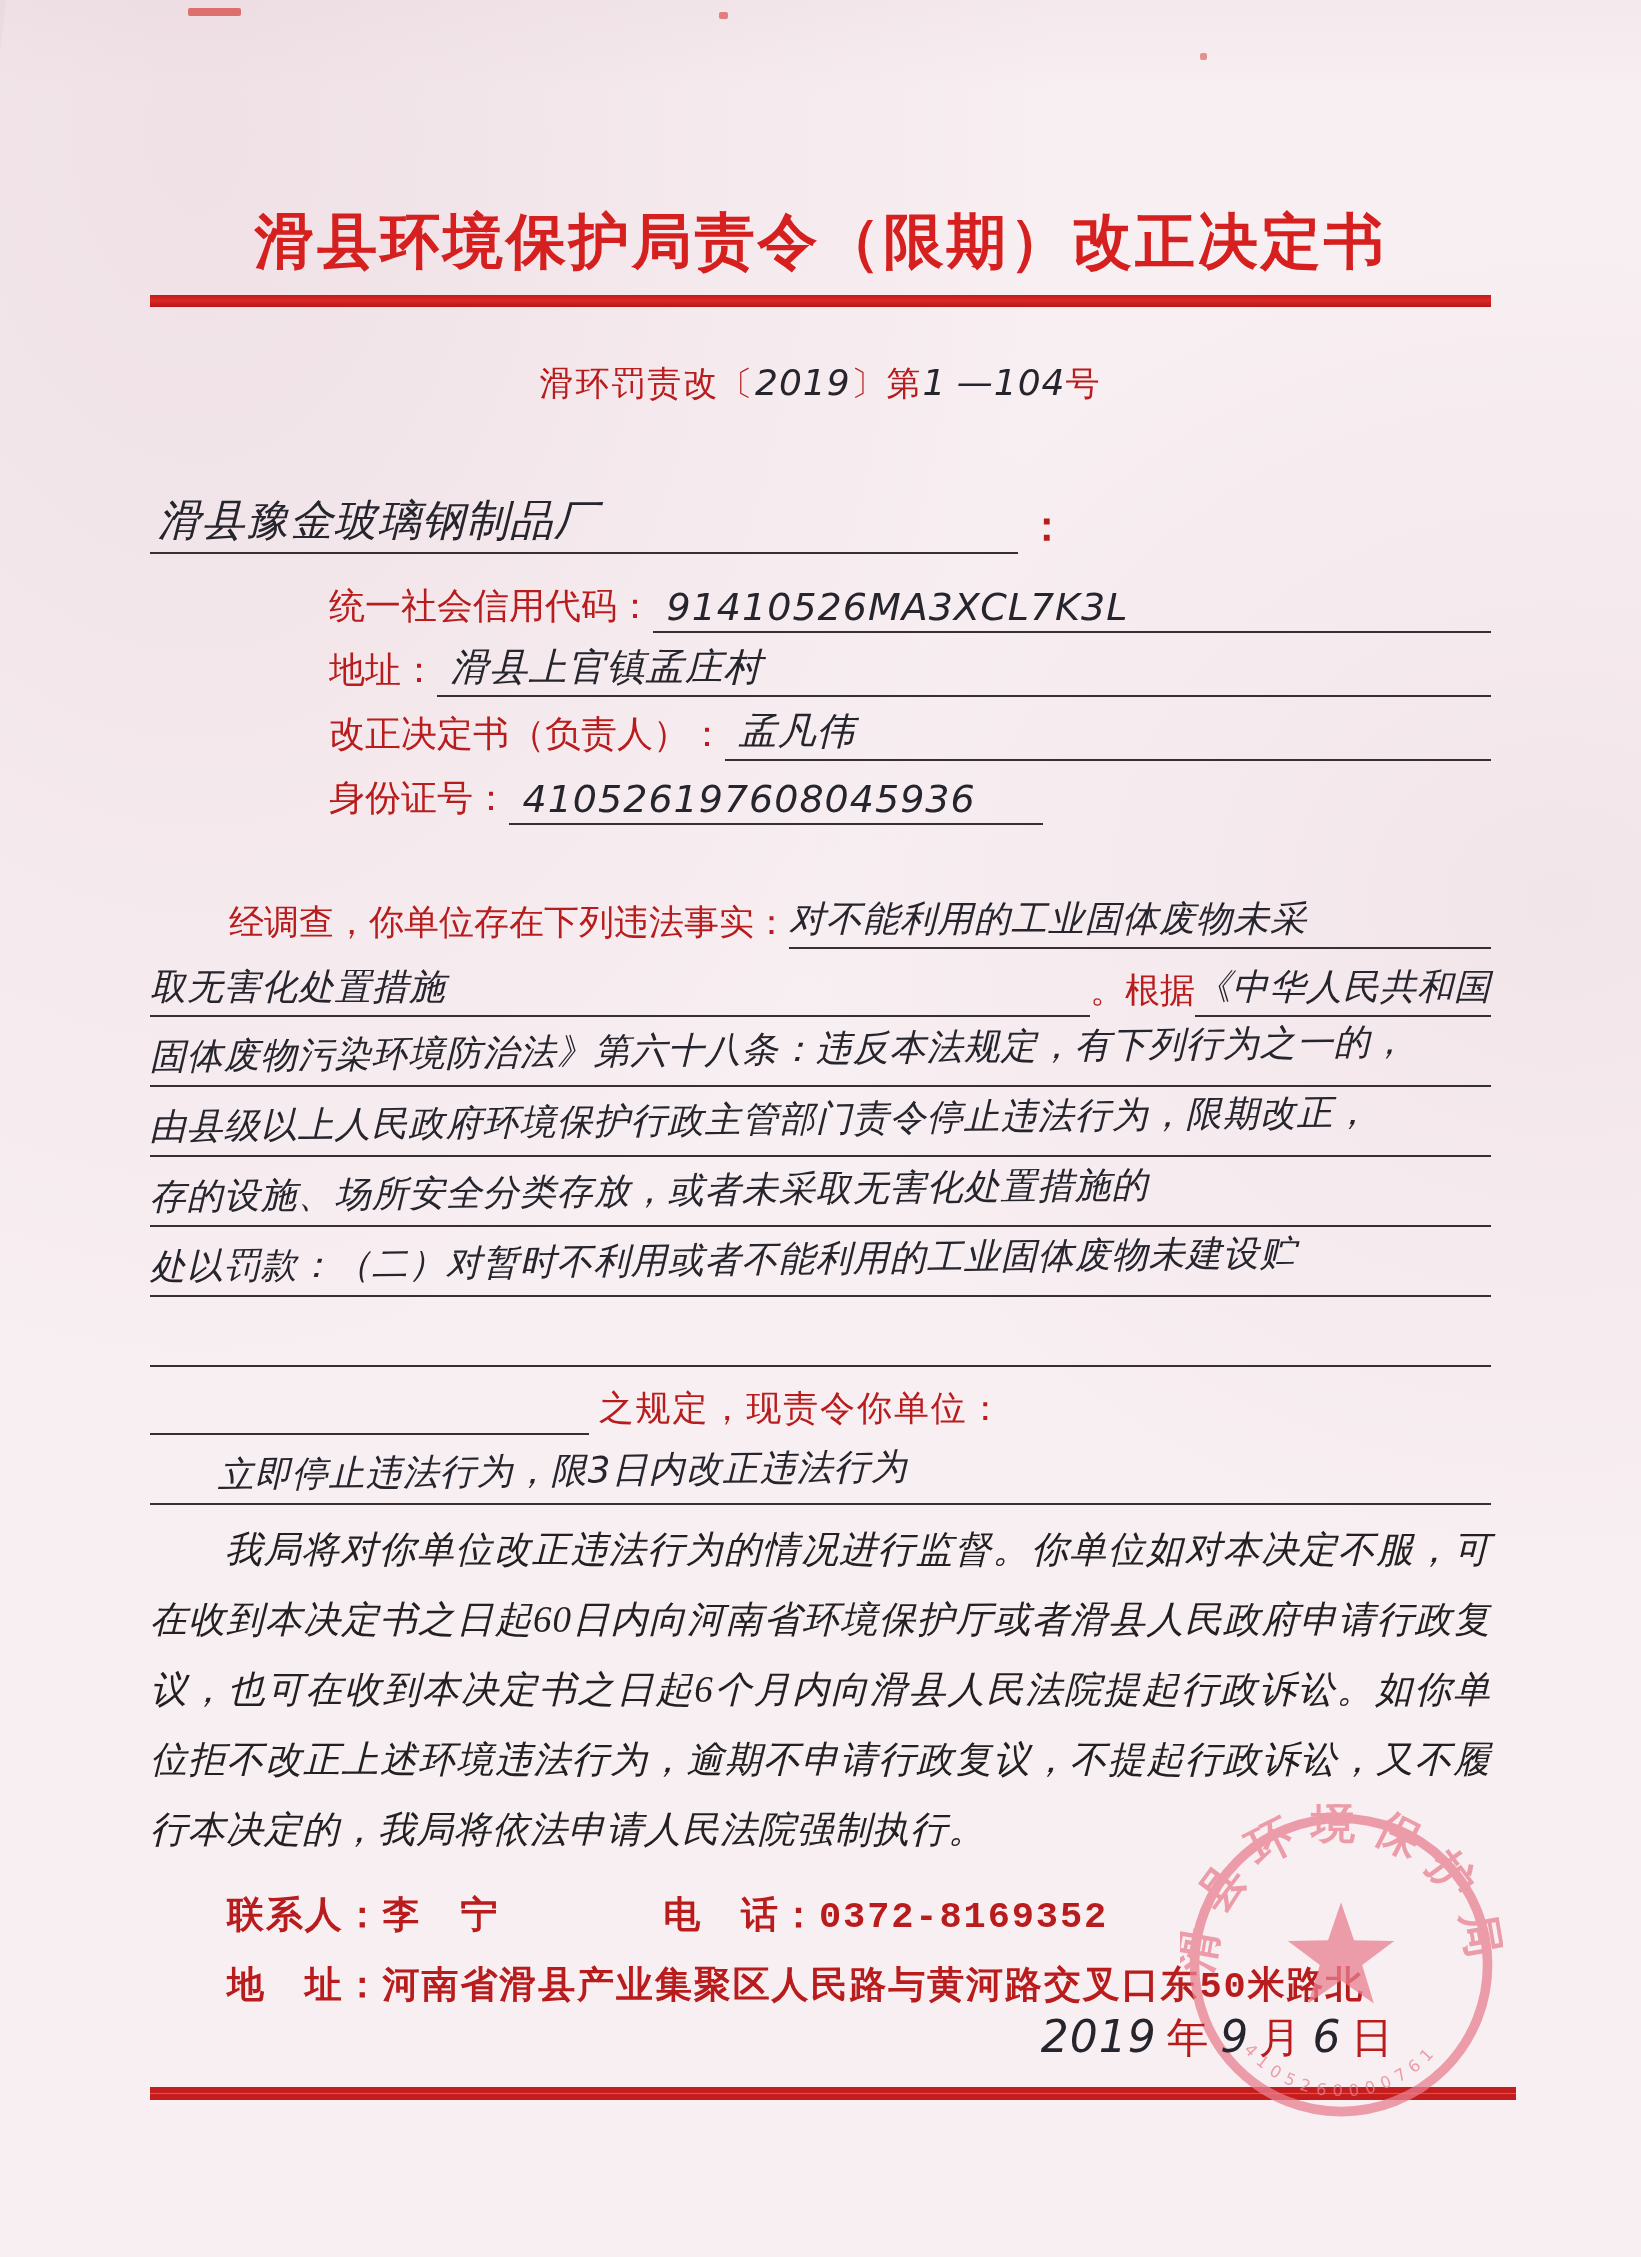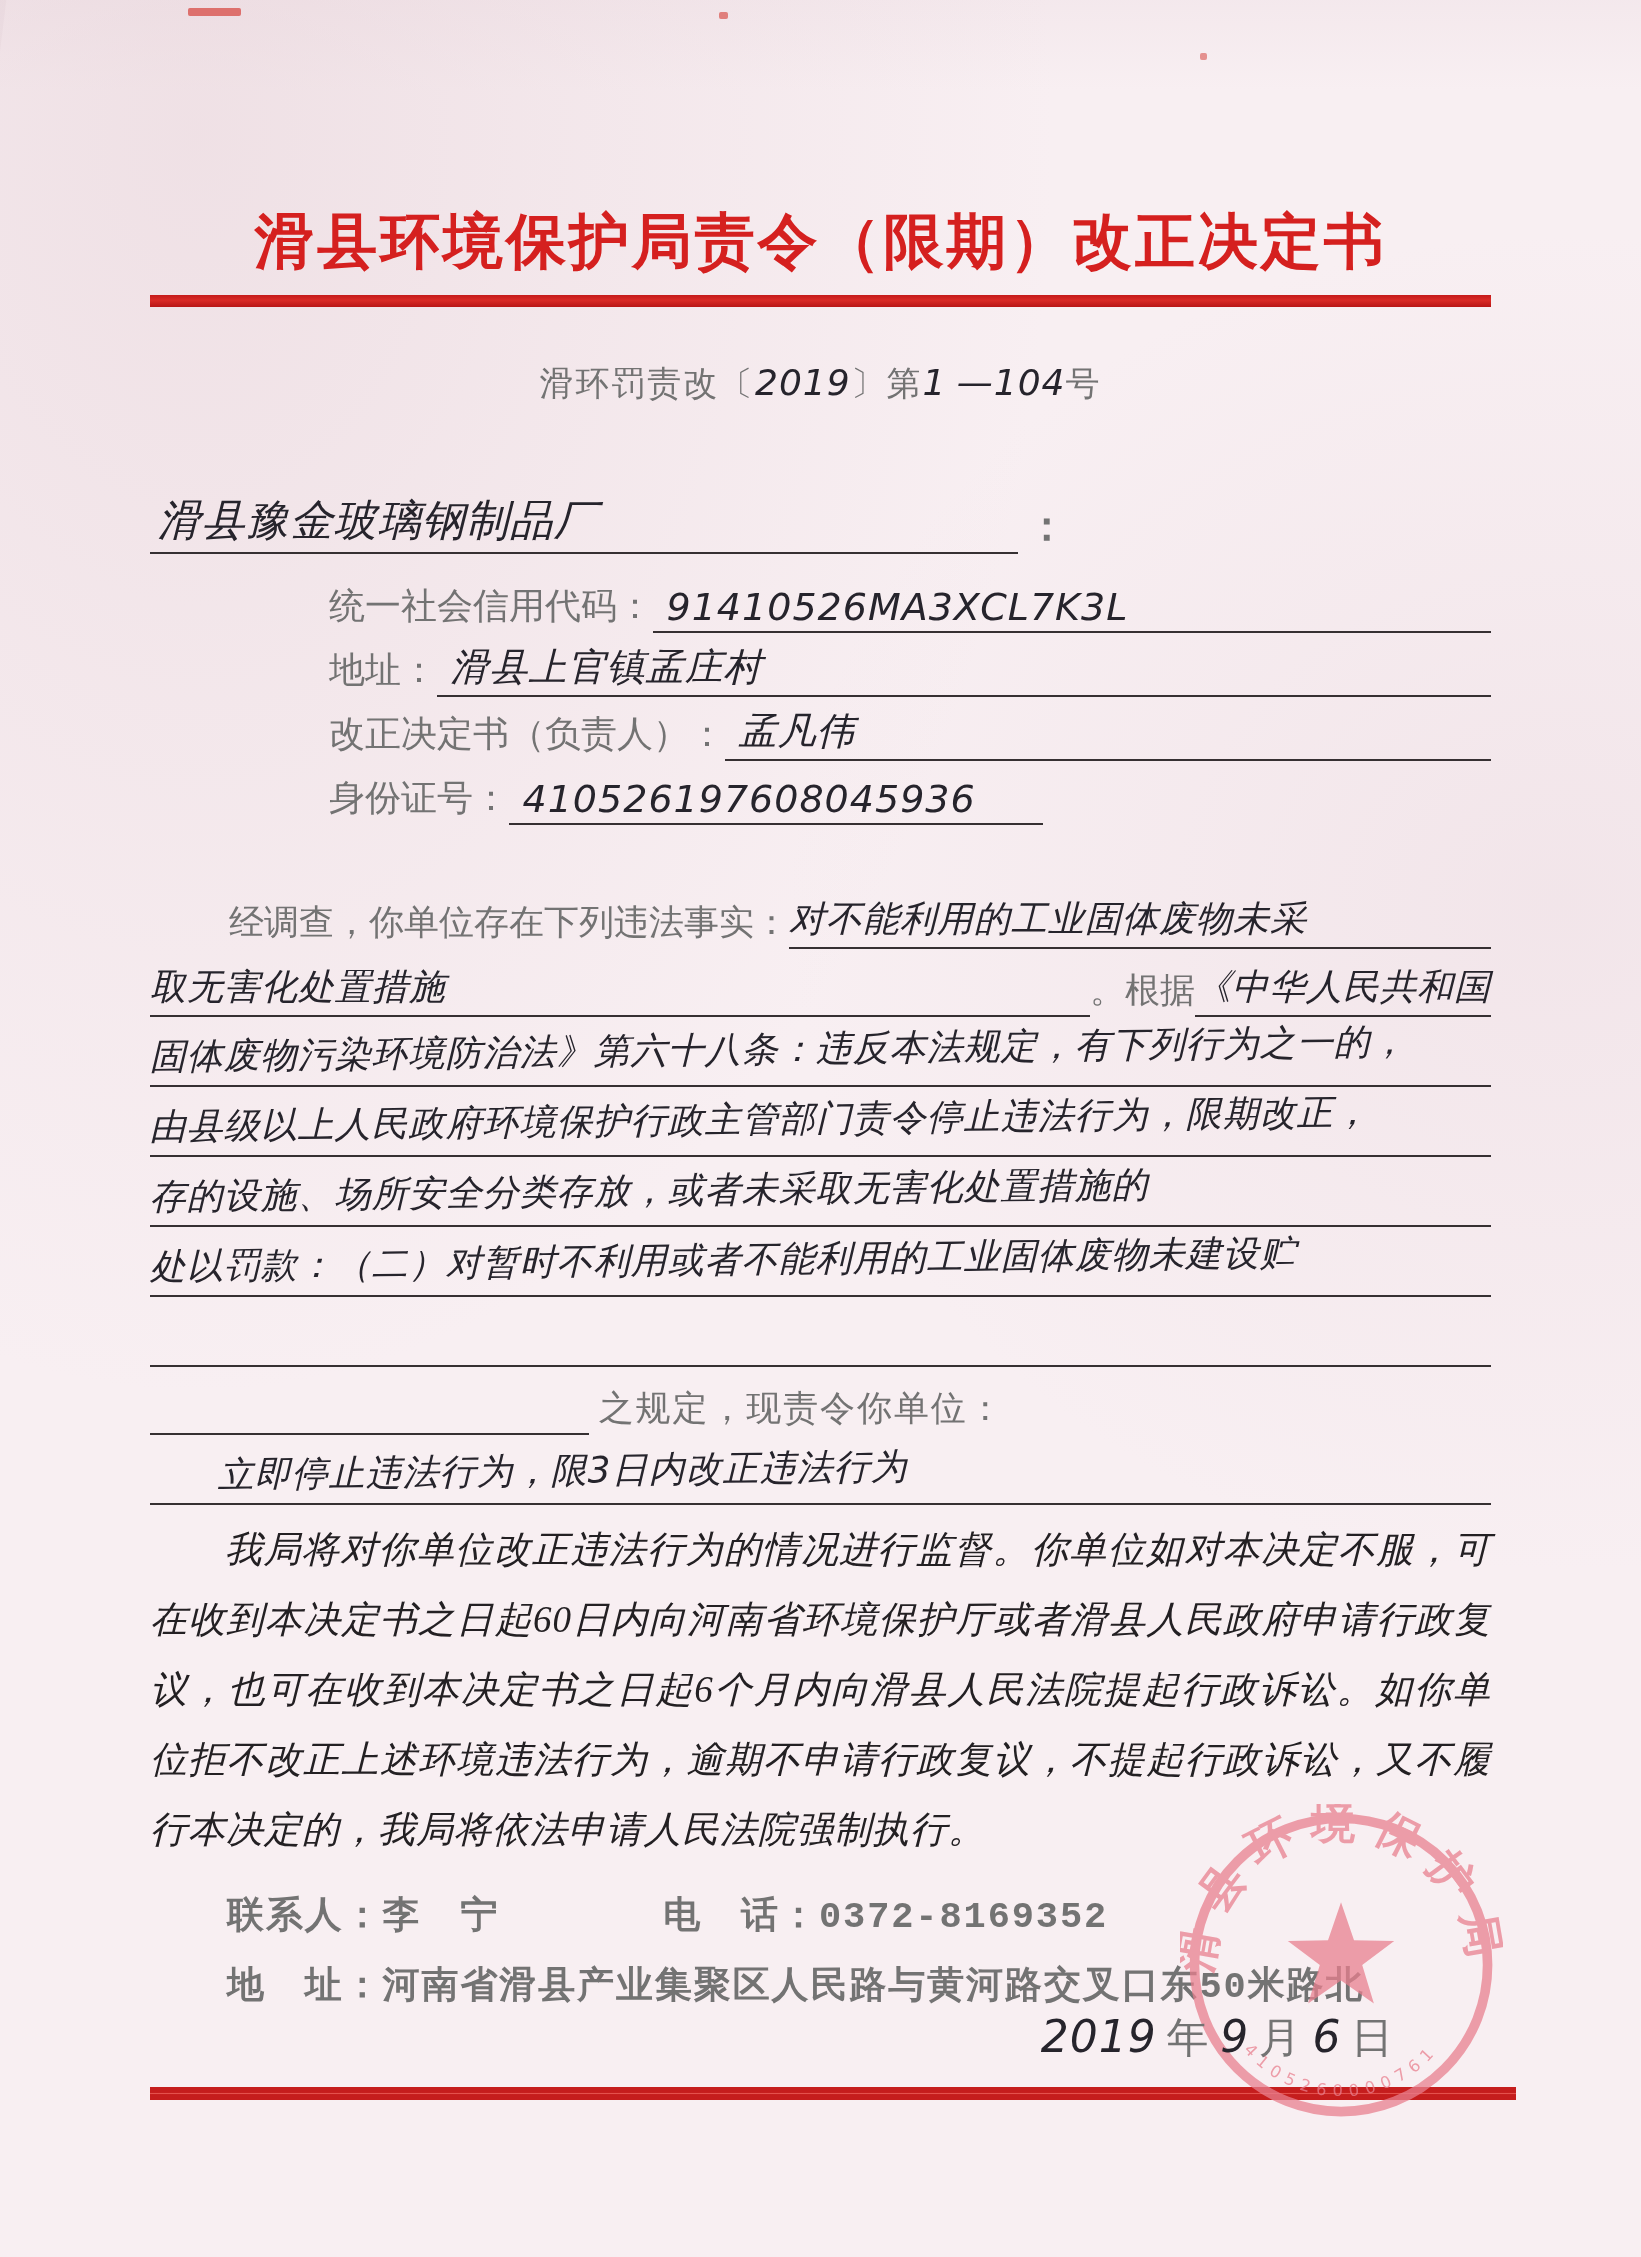--- a/index.html
+++ b/index.html
@@ -12,21 +12,21 @@
   .texture{
     position:absolute;inset:0;pointer-events:none;z-index:1;
     background:
       radial-gradient(ellipse at 12% 6%, rgba(226,203,210,.40), rgba(226,203,210,0) 42%),
       radial-gradient(ellipse at 95% 40%, rgba(228,206,214,.30), rgba(228,206,214,0) 35%),
       linear-gradient(97deg, rgba(210,190,198,.18) 0 5.8px, rgba(210,190,198,0) 6.8px) 0 0/100% 100%,
       linear-gradient(180deg, rgba(236,220,226,.35), rgba(236,220,226,0) 4%);
   }
   .content{position:relative;z-index:2;}
   
-  .pr{font-family:"Liberation Serif",serif;color:#737373;}
+  .pr{font-family:"Liberation Serif",serif;color:#b91c1c;}
   
   .hw{
     font-family:"DejaVu Sans","Liberation Sans",sans-serif;
     font-style:italic;color:#26242c;letter-spacing:1px;
   }
   .tilt{display:inline-block;transform:rotate(-0.7deg);transform-origin:left bottom;}
   .title{
     padding-top:205px;text-align:center;
     font-size:60px;font-weight:700;letter-spacing:2.9px;color:#d5201f;
     font-family:"Liberation Serif",serif;line-height:1.25;

